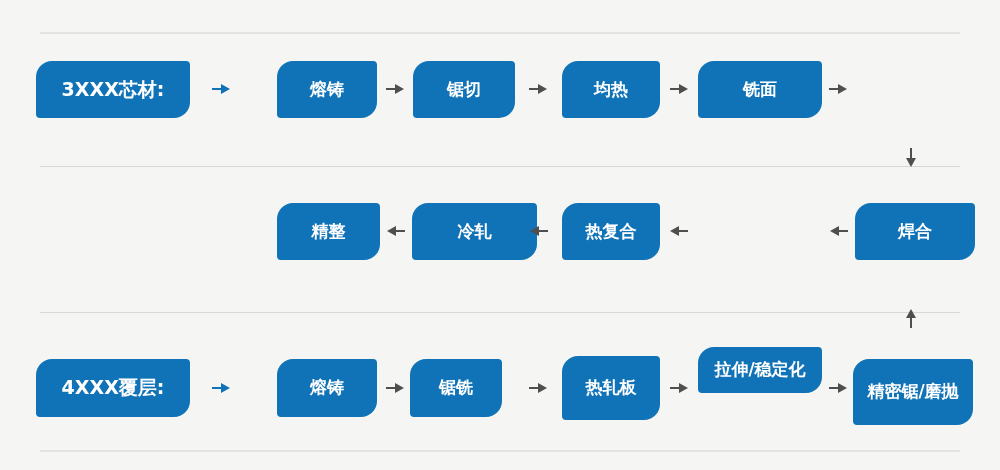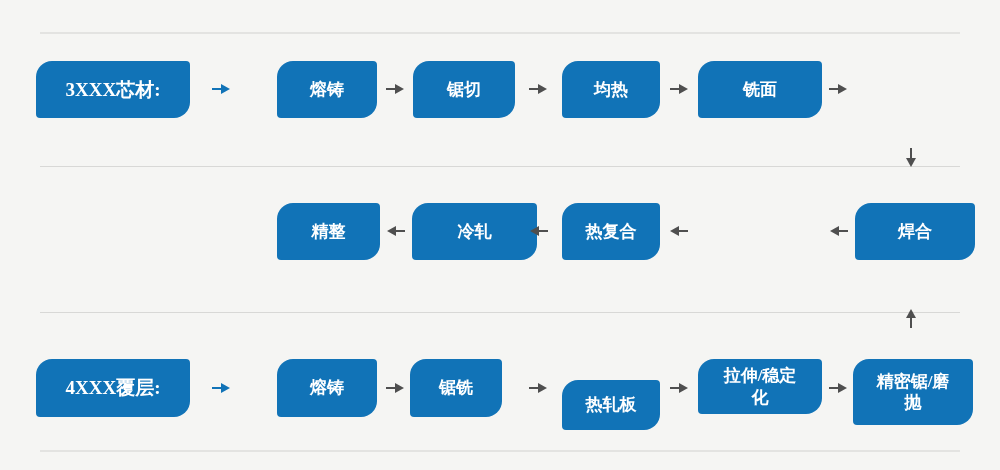--- a/index.html
+++ b/index.html
@@ -22,21 +22,21 @@
   .hline{position:absolute;left:40px;width:920px;background:var(--line_mid);height:1px;}
   .hline.edge{background:var(--line_light);height:2px;}
   .box{
     position:absolute;height:57px;
     background:var(--box_blue);
     border-radius:16px 4px 16px 4px;
     color:var(--text_white);
     font-weight:bold;font-size:17px;
     display:flex;align-items:center;justify-content:center;
     text-align:center;line-height:1.25;
-    box-sizing:border-box;padding:0 23px;font-family:Liberation Serif, serif;
+    box-sizing:border-box;padding:0 6px;
   }
   .box.label{font-size:19px;}
   .arrow{position:absolute;display:block;}
   .arrow.h{width:18px;height:12px;}
   .arrow.v{width:12px;height:20px;}
   .c-gray{color:var(--arrow_gray);}
   .c-blue{color:var(--arrow_blue);}
 </style>
 </head>
 <body>
@@ -137,28 +137,28 @@
     <polygon points="9,1 18,6 9,11" fill="currentColor"></polygon>
   </svg>
 
   <div class="box" style="left:410px;top:359px;width:92px;height:58px">锯铣</div>
 
   <svg class="arrow h c-gray" style="left:529px;top:382px" viewBox="0 0 18 12">
     <line x1="0" y1="6" x2="10" y2="6" stroke="currentColor" stroke-width="2"></line>
     <polygon points="9,1 18,6 9,11" fill="currentColor"></polygon>
   </svg>
 
-  <div class="box" style="left:562px;top:380px;width:98px;height:50px">热轧板</div>
+  <div class="box" style="left:562px;top:356px;width:98px;height:64px">热轧板</div>
 
   <svg class="arrow h c-gray" style="left:670px;top:382px" viewBox="0 0 18 12">
     <line x1="0" y1="6" x2="10" y2="6" stroke="currentColor" stroke-width="2"></line>
     <polygon points="9,1 18,6 9,11" fill="currentColor"></polygon>
   </svg>
 
-  <div class="box" style="left:698px;top:359px;width:124px;height:55px">拉伸/稳定化</div>
+  <div class="box" style="left:698px;top:347px;width:124px;height:46px">拉伸/稳定化</div>
 
   <svg class="arrow h c-gray" style="left:829px;top:382px" viewBox="0 0 18 12">
     <line x1="0" y1="6" x2="10" y2="6" stroke="currentColor" stroke-width="2"></line>
     <polygon points="9,1 18,6 9,11" fill="currentColor"></polygon>
   </svg>
 
   <div class="box" style="left:853px;top:359px;width:120px;height:66px">精密锯/磨抛</div>
 
 </div>
 

